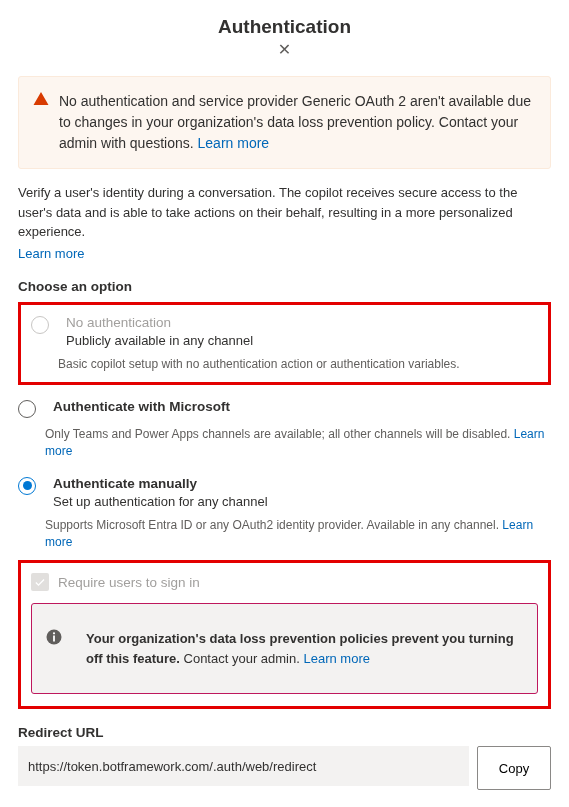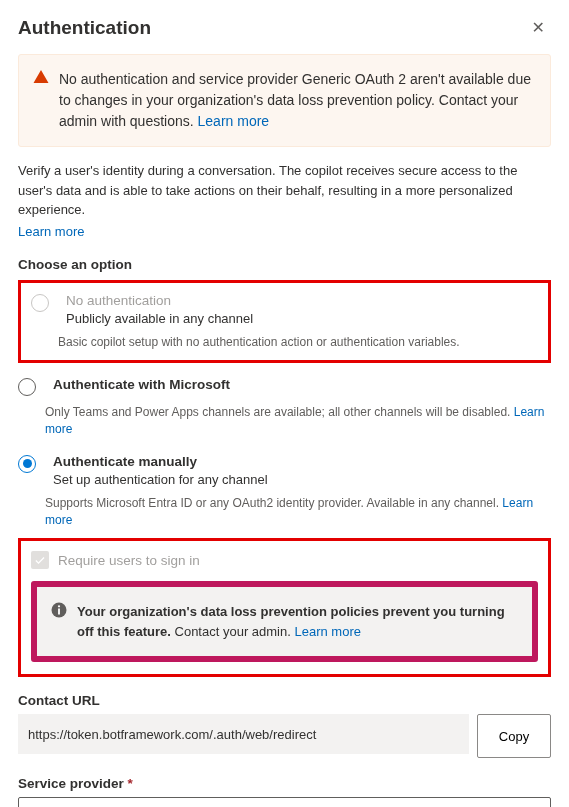--- a/index.html
+++ b/index.html
@@ -4,21 +4,21 @@
 <style>
   * { box-sizing: border-box; margin: 0; padding: 0; }
   body {
     font-family: "Segoe UI", -apple-system, sans-serif;
     width: 569px;
     background: #fff;
     color: #323130;
     font-size: 13px;
     padding: 16px 18px;
   }
-  .header { display: flex; justify-content: space-between; align-items: center; margin-bottom: 14px; }
+  .header { display: flex; justify-content: space-between; align-items: center; margin-bottom: 14px; flex-direction: column; }
   .title { font-size: 19px; font-weight: 600; }
   .close-btn { background:none; border:none; font-size:16px; color:#605e5c; cursor:pointer; padding:4px 6px; line-height:1; }
   .banner {
     display:flex; gap:10px; padding:14px 14px; border:1px solid #fbeadb;
     background:#fdf6f0; border-radius:3px; margin-bottom:14px;
   }
   .warn-icon { color:#d83b01; flex:0 0 auto; }
   .warn-icon svg { display:block; }
   .banner-text { font-size:14px; line-height:1.5; color:#323130; }
   a.link { color:#0067b8; text-decoration:none; cursor:pointer; }
@@ -43,21 +43,21 @@
   .rt-note a { font-size:12px; }
   .req-box { border:3px solid #e30000; padding:10px 10px 12px 10px; margin-top:6px; margin-bottom:16px; }
   .chk-row { display:flex; align-items:center; gap:9px; margin-bottom:12px; }
   .chk {
     width:18px; height:18px; background:#e1dfdd; border-radius:2px;
     display:flex; align-items:center; justify-content:center; flex:0 0 auto;
   }
   .chk svg { display:block; }
   .chk-label { color:#a19f9d; font-size:13.5px; }
   .info-banner {
-    display:flex; gap:10px; padding:15px 14px; border:6px solid #be185d;
+    display:flex; gap:24px; padding:25px 14px; border:1px solid #be185d;
     background:#f3f2f1; border-radius:3px;
   }
   .info-icon { color:#605e5c; flex:0 0 auto; }
   .info-banner .txt { font-size:13px; line-height:1.5; }
   .field-label { font-size:13.5px; font-weight:600; margin-bottom:6px; }
   .req-star { color:#a4262c; }
   .input-row { display:flex; gap:8px; margin-bottom:18px; }
   .text-input {
     flex:1; height:40px; border:none; background:#f3f2f1; padding:0 10px;
     font-size:13px; color:#323130; font-family:inherit;
@@ -156,21 +156,21 @@
           <rect x="7.1" y="6.5" width="1.8" height="6" fill="#fff"></rect>
           <circle cx="8" cy="4.3" r="1.1" fill="#fff"></circle>
         </svg>
     </span>
     <div class="txt">
       <strong>Your organization's data loss prevention policies prevent you turning off this feature.</strong><span> Contact your admin. </span><a class="link">Learn more</a>
     </div>
   </div>
 </div>
 
-<div class="field-label">Contact URL</div>
+<div class="field-label">Redirect URL</div>
 <div class="input-row">
   <input class="text-input" type="text" readonly="" value="https://token.botframework.com/.auth/web/redirect" style="">
   <button class="copy-btn">Copy</button>
 </div>
 
 <div class="field-label">
   <span>Service provider</span> <span class="req-star">*</span>
 </div>
 <div class="select-wrap">
   <div class="select-display">

